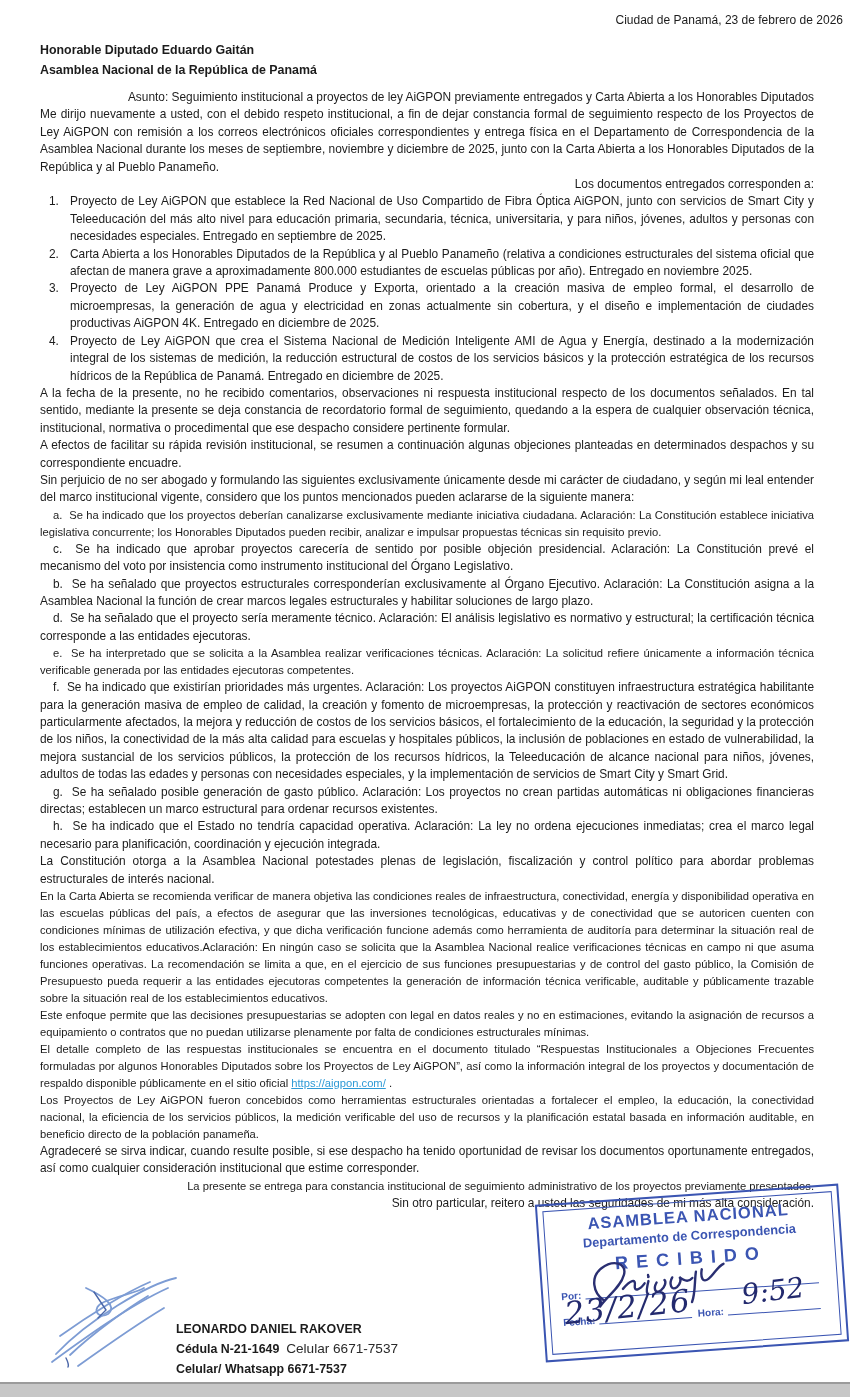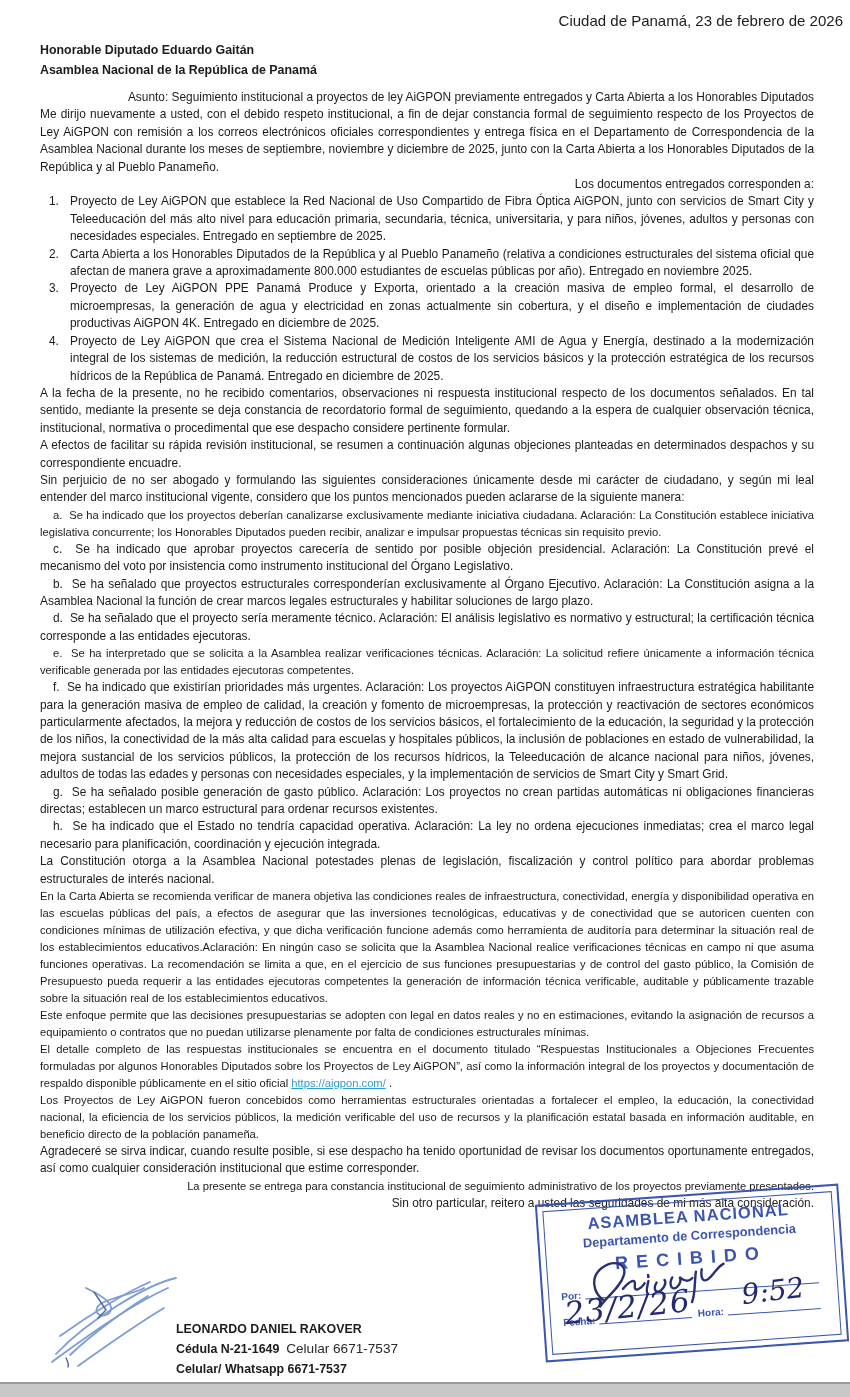--- a/index.html
+++ b/index.html
@@ -2,21 +2,21 @@
 <html><head>
 <meta charset="utf-8">
 <style>
   * { margin:0; padding:0; box-sizing:border-box; }
   html,body { background:#ffffff; }
   body {
     width:850px; height:1397px; position:relative; overflow:hidden;
     font-family:"Liberation Sans", sans-serif; color:#1c1c1c;
   }
   .page { padding:12px 36px 0 40px; }
-  .date-line { text-align:right; margin-right:-29px; font-size:15px; line-height:17px; }
+  .date-line { text-align:right; margin-right:-29px; font-size:12px; line-height:17px; }
   .addr { margin-top:12px; font-weight:bold; font-size:12.4px; line-height:19.5px; }
   .subject { margin-top:9px; }
   p { font-size:11.9px; line-height:17.4px; text-align:justify; margin:0; }
   p.nj { text-align:right; }
   p.sm { font-size:11.2px; line-height:17px; }
   .nlist { }
   .li { display:flex; }
   .li-num { flex:0 0 30px; padding-left:9px; font-size:11.9px; line-height:17.4px; }
   .li-text { flex:1; text-align:justify; font-size:11.9px; line-height:17.4px; }
   .obj { text-indent:13px; }
@@ -89,21 +89,21 @@
       </div>
 
       <div class="li">
         <span class="li-num">4.</span>
         <span class="li-text">Proyecto de Ley AiGPON que crea el Sistema Nacional de Medición Inteligente AMI de Agua y Energía, destinado a la modernización integral de los sistemas de medición, la reducción estructural de costos de los servicios básicos y la protección estratégica de los recursos hídricos de la República de Panamá. Entregado en diciembre de 2025.</span>
       </div>
     </div>
 
   <p>A la fecha de la presente, no he recibido comentarios, observaciones ni respuesta institucional respecto de los documentos señalados. En tal sentido, mediante la presente se deja constancia de recordatorio formal de seguimiento, quedando a la espera de cualquier observación técnica, institucional, normativa o procedimental que ese despacho considere pertinente formular.</p>
   <p>A efectos de facilitar su rápida revisión institucional, se resumen a continuación algunas objeciones planteadas en determinados despachos y su correspondiente encuadre.</p>
-  <p>Sin perjuicio de no ser abogado y formulando las siguientes consideraciones únicamente desde mi carácter de ciudadano, y según mi leal entender del marco institucional vigente, considero que los puntos mencionados pueden aclararse de la siguiente manera:</p>
+  <p>Sin perjuicio de no ser abogado y formulando las siguientes exclusivamente únicamente desde mi carácter de ciudadano, y según mi leal entender del marco institucional vigente, considero que los puntos mencionados pueden aclararse de la siguiente manera:</p>
 
   <div>
 
       <p class="obj sm"><span>a.</span>&nbsp; <span>Se ha indicado que los proyectos deberían canalizarse exclusivamente mediante iniciativa ciudadana. Aclaración: La Constitución establece iniciativa legislativa concurrente; los Honorables Diputados pueden recibir, analizar e impulsar propuestas técnicas sin requisito previo.</span></p>
 
       <p class="obj"><span>c.</span>&nbsp; <span>Se ha indicado que aprobar proyectos carecería de sentido por posible objeción presidencial. Aclaración: La Constitución prevé el mecanismo del voto por insistencia como instrumento institucional del Órgano Legislativo.</span></p>
 
       <p class="obj"><span>b.</span>&nbsp; <span>Se ha señalado que proyectos estructurales corresponderían exclusivamente al Órgano Ejecutivo. Aclaración: La Constitución asigna a la Asamblea Nacional la función de crear marcos legales estructurales y habilitar soluciones de largo plazo.</span></p>
 
       <p class="obj"><span>d.</span>&nbsp; <span>Se ha señalado que el proyecto sería meramente técnico. Aclaración: El análisis legislativo es normativo y estructural; la certificación técnica corresponde a las entidades ejecutoras.</span></p>

